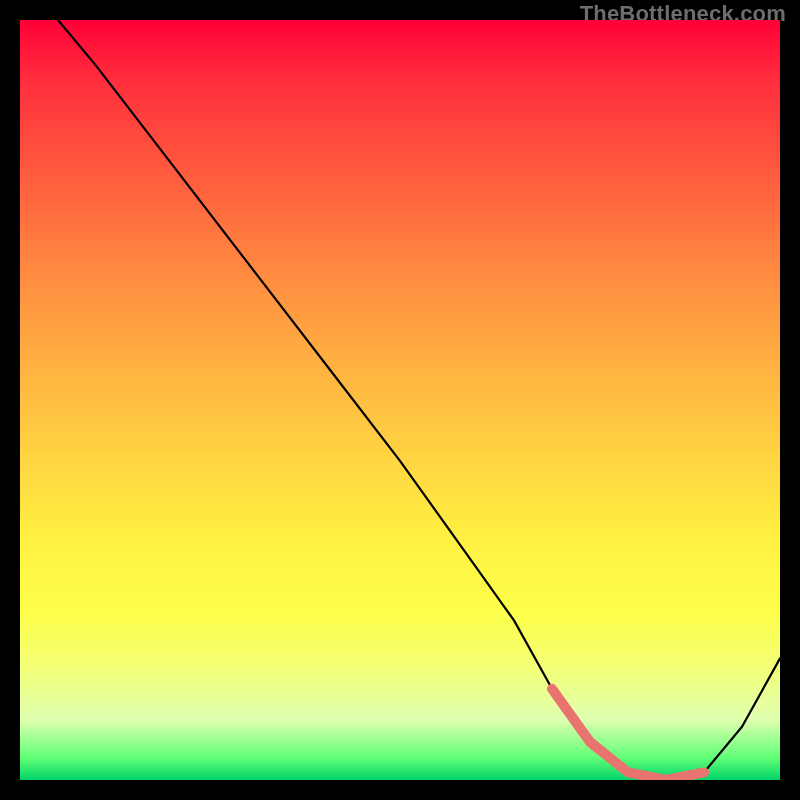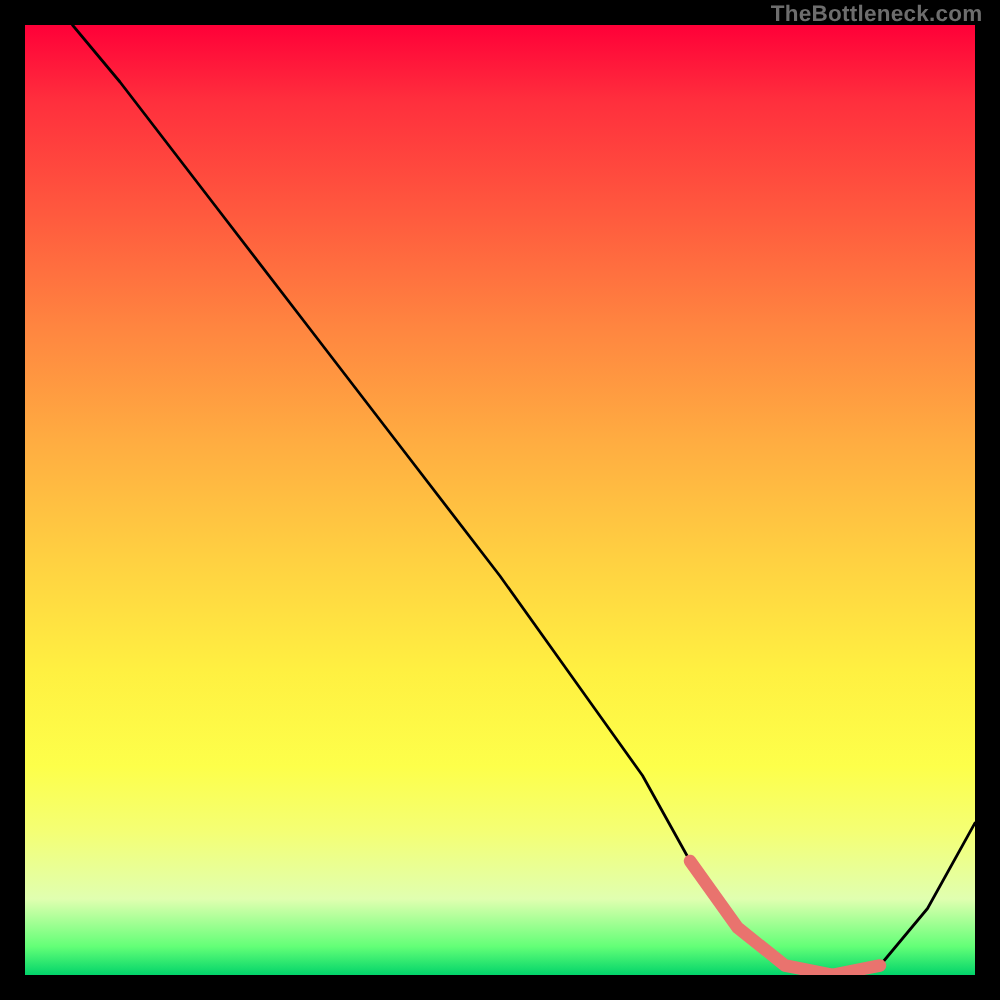--- a/index.html
+++ b/index.html
@@ -42,21 +42,21 @@
     left: 0;
     top: 0;
     width: 760px;
     height: 760px;
   }
   .watermark {
     position: absolute;
     top: 1px;
     right: 14px;
     font-family: Arial, Helvetica, sans-serif;
-    font-size: 18px;
+    font-size: 22px;
     font-weight: 600;
     color: #6d6d6d;
     letter-spacing: 0.2px;
     user-select: none;
   }
 </style>
 </head>
 <body>
 
 <div class="stage">

